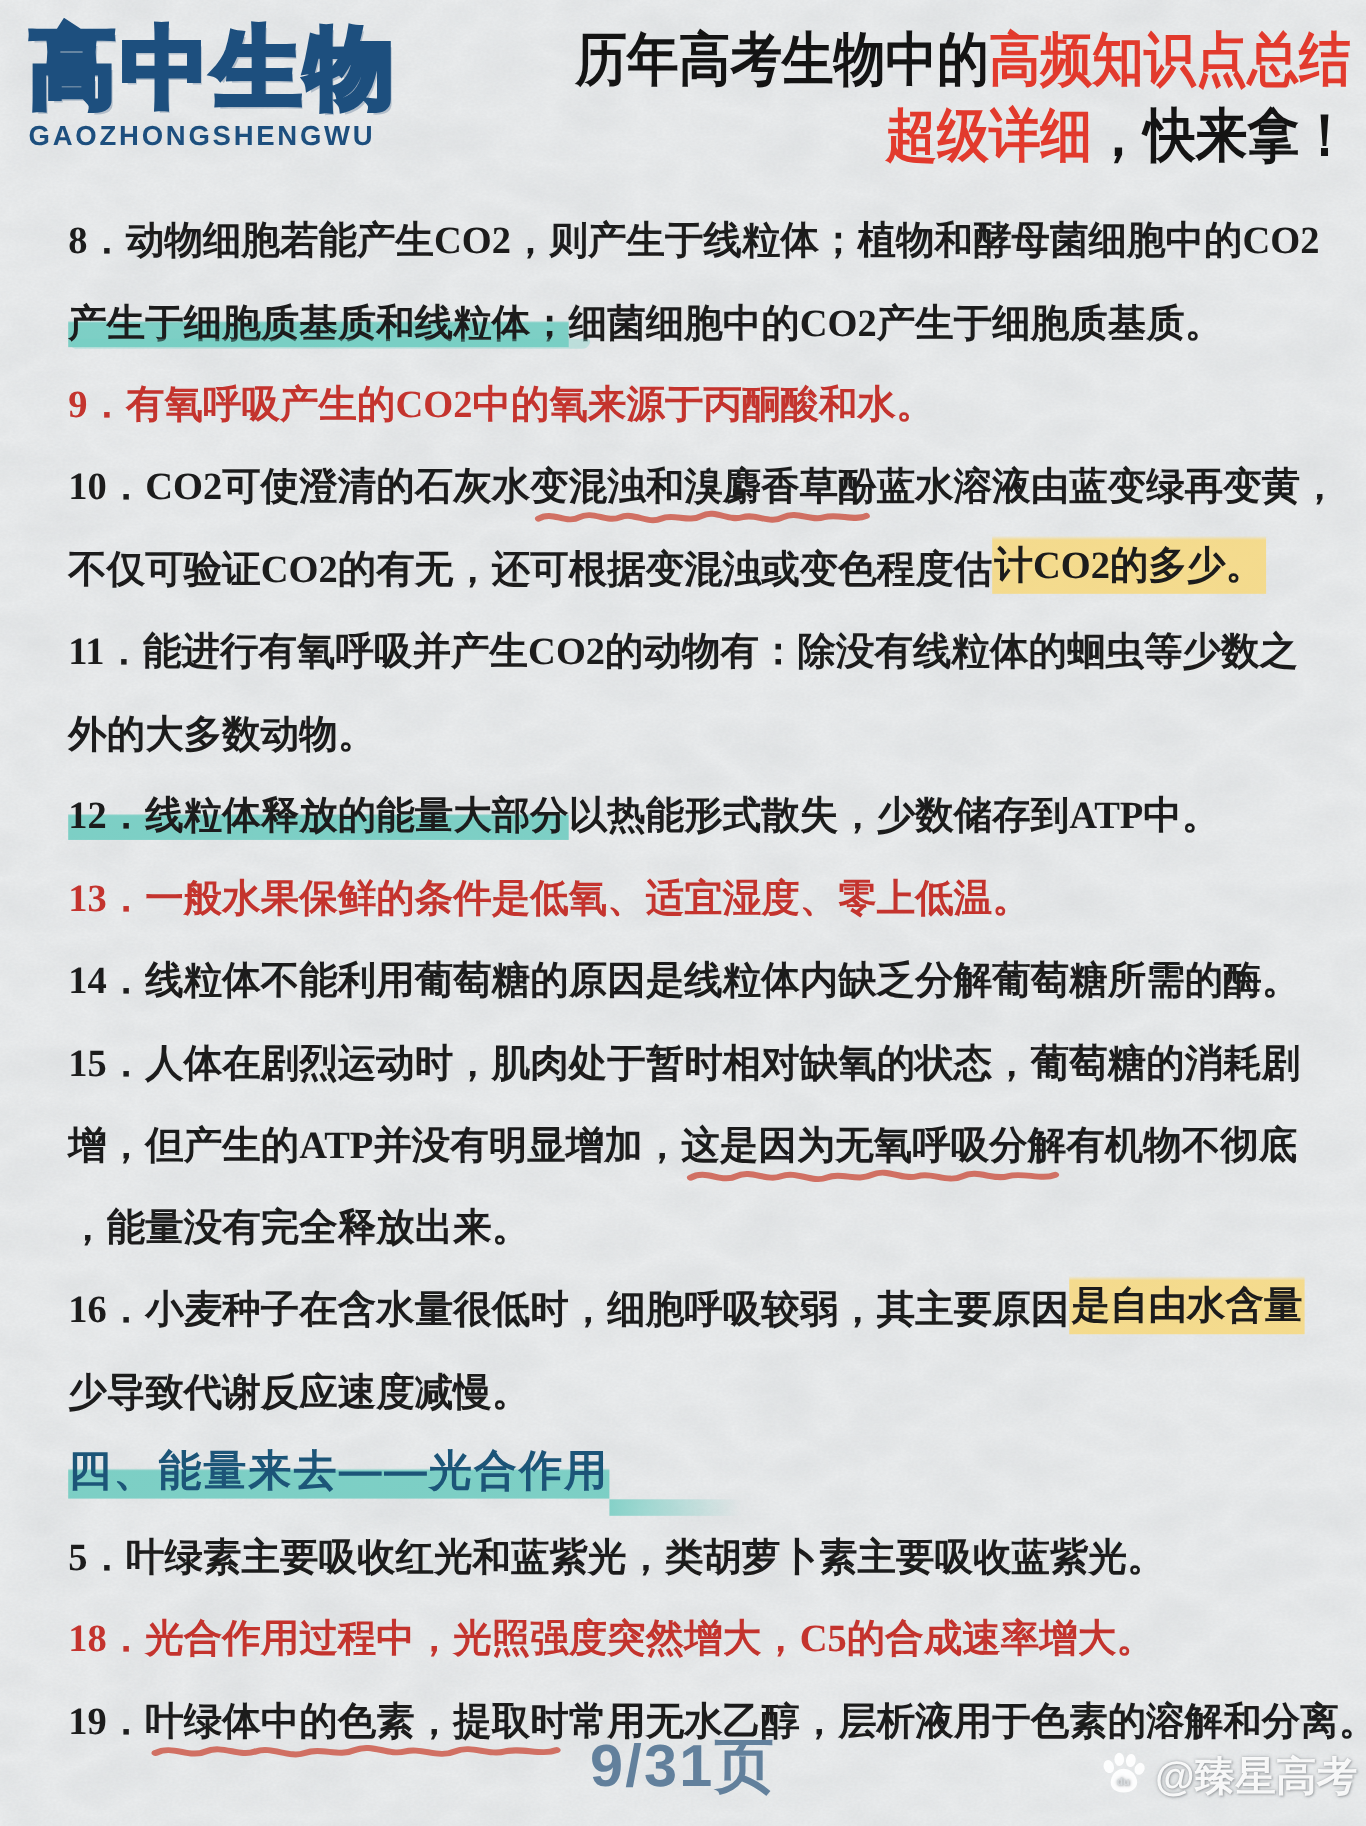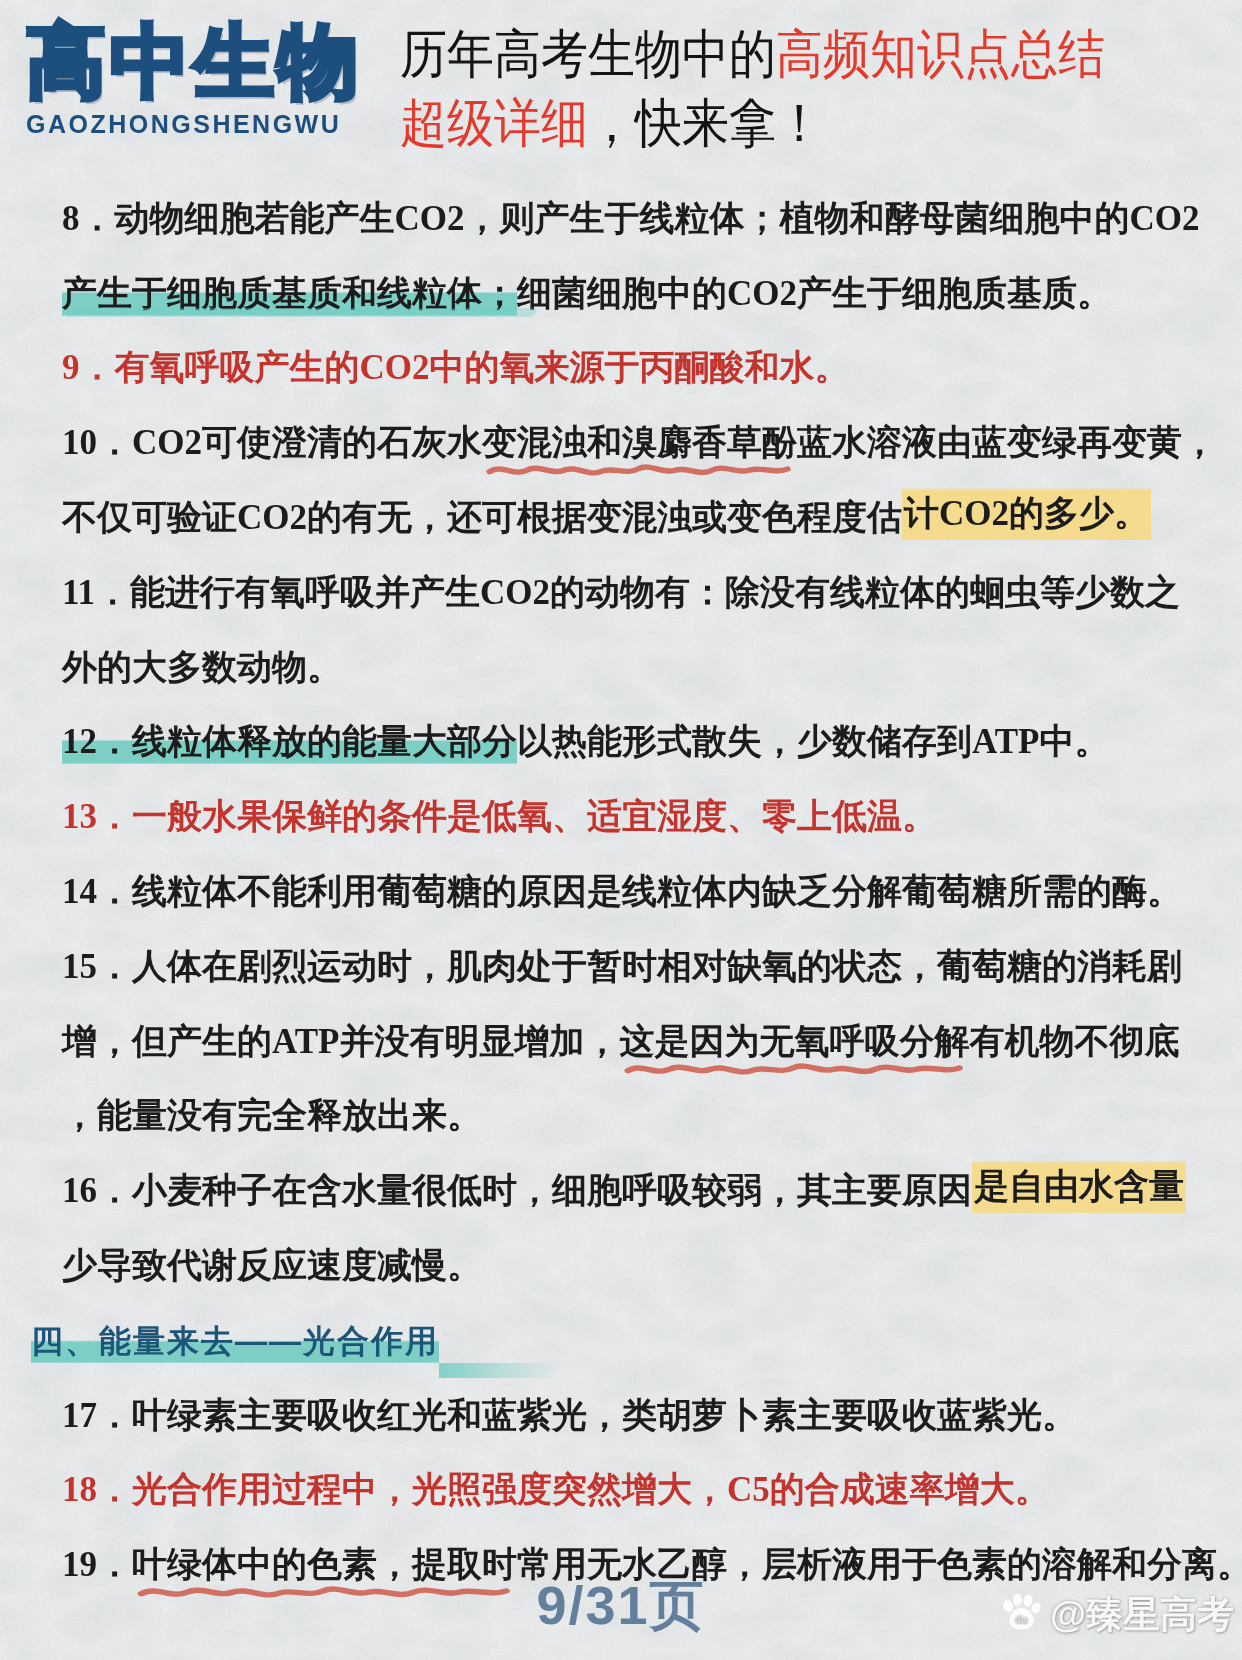--- a/index.html
+++ b/index.html
@@ -18,22 +18,22 @@
     color:#ffffff;-webkit-text-stroke:4.5px #1d4f7e;
     text-shadow:3px 4px 0 rgba(62,94,128,0.30);
   }
   .logo-sub{
     font-family:"Liberation Sans","DejaVu Sans",sans-serif;
     font-weight:800;font-size:25px;letter-spacing:2.5px;color:#1d4f7e;margin-top:0;
   }
 
   
   .header{
-    position:absolute;left:400px;top:24px;width:800px;text-align:left;z-index:3;
-    font-family:"Liberation Sans","DejaVu Sans",sans-serif;font-weight:400;
+    position:absolute;left:428px;top:24px;width:800px;text-align:right;z-index:3;
+    font-family:"Liberation Sans","DejaVu Sans",sans-serif;font-weight:700;
   }
   .h-line{font-size:47px;line-height:60px;display:inline-block;transform:scaleY(1.12);white-space:nowrap;}
   .h-line2{margin-top:9px;}
   .h-black{color:#141414;}
   .h-red{color:#e23a2d;}
 
   
   .body-lines{position:absolute;left:0;top:167px;right:0;z-index:2;}
   .line{
     position:relative;height:74.8px;display:flex;align-items:flex-end;
@@ -54,21 +54,21 @@
       rgba(246,217,129,0.88) 97%,rgba(246,217,129,0) 99%);
     padding:4px 2px;
   }
   .wavy svg{position:absolute;left:1%;bottom:-12px;width:98%;height:18px;overflow:visible;}
   .line.smudge::after{
     content:"";position:absolute;left:66px;bottom:0px;width:470px;height:9px;
     background:rgba(116,205,194,0.35);border-radius:5px;transform:skewX(-24deg);
   }
   .line.section{
     font-family:"Liberation Sans","DejaVu Sans",sans-serif;
-    font-weight:800;font-size:32px;letter-spacing:2px;padding-left:31px;
+    font-weight:800;font-size:39px;letter-spacing:2px;
   }
   .hl-tail{
     display:inline-block;width:120px;height:15px;margin-bottom:-14px;align-self:flex-end;
     background:linear-gradient(to right,rgba(116,205,194,0.85),rgba(116,205,194,0));
   }
 
   
   .footer{
     position:absolute;left:0;right:0;top:1570px;text-align:center;z-index:3;
     font-family:"Liberation Sans","DejaVu Sans",sans-serif;
@@ -172,21 +172,21 @@
         <span class="seg hl-yellow">是自由水含量</span>
       </div>
       <div class="line">
         <span class="seg">少导致代谢反应速度减慢。</span>
       </div>
       <div class="line section">
         <span class="seg blue hl-teal">四、能量来去——光合作用</span>
         <span class="hl-tail"></span>
       </div>
       <div class="line">
-        <span class="seg">17．叶绿素主要吸收红光和蓝紫光，类胡萝卜素主要吸收蓝紫光。</span>
+        <span class="seg">5．叶绿素主要吸收红光和蓝紫光，类胡萝卜素主要吸收蓝紫光。</span>
       </div>
       <div class="line">
         <span class="seg red">18．光合作用过程中，光照强度突然增大，C5的合成速率增大。</span>
       </div>
       <div class="line">
         <span class="seg">19．</span>
         <span class="seg wavy">叶绿体中的色素，提取时<svg viewBox="0 0 200 14" preserveAspectRatio="none">
             <path d="M3,9 C11,3 19,13 27,8 C35,3 43,12 51,8 C59,4 67,13 75,9 C83,5 91,12 99,7 C107,2 115,11 123,8 C131,5 139,13 147,8 C155,3 163,11 171,8 C179,5 189,11 196,7" fill="none" stroke="#cc5546" stroke-width="4.2" stroke-linecap="round" opacity="0.82"></path>
           </svg></span>
         <span class="seg">常用无水乙醇，层析液用于色素的溶解和分离。</span>

